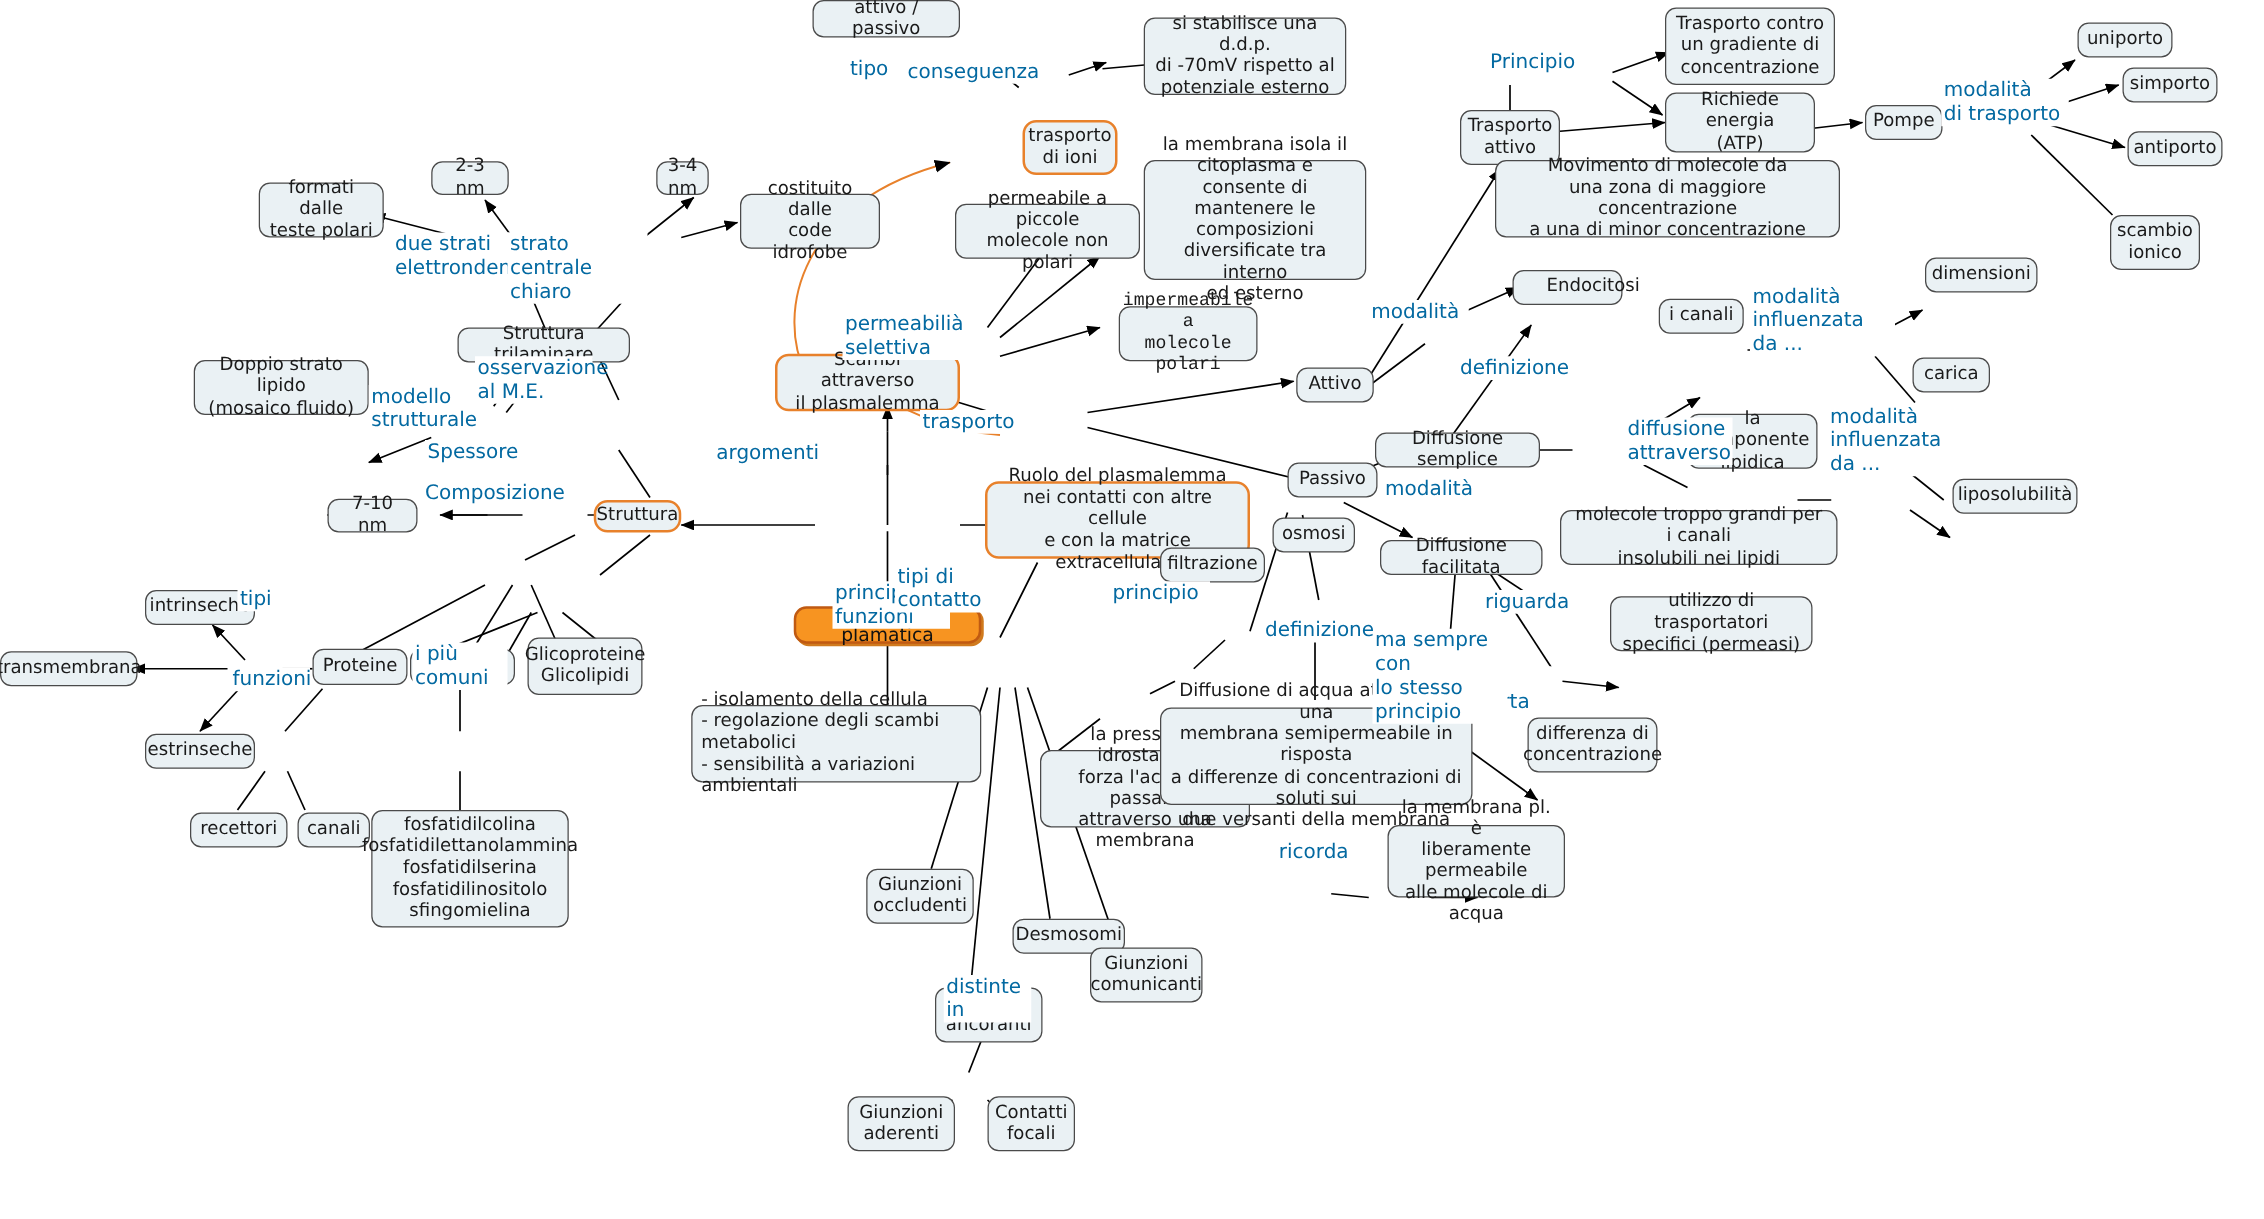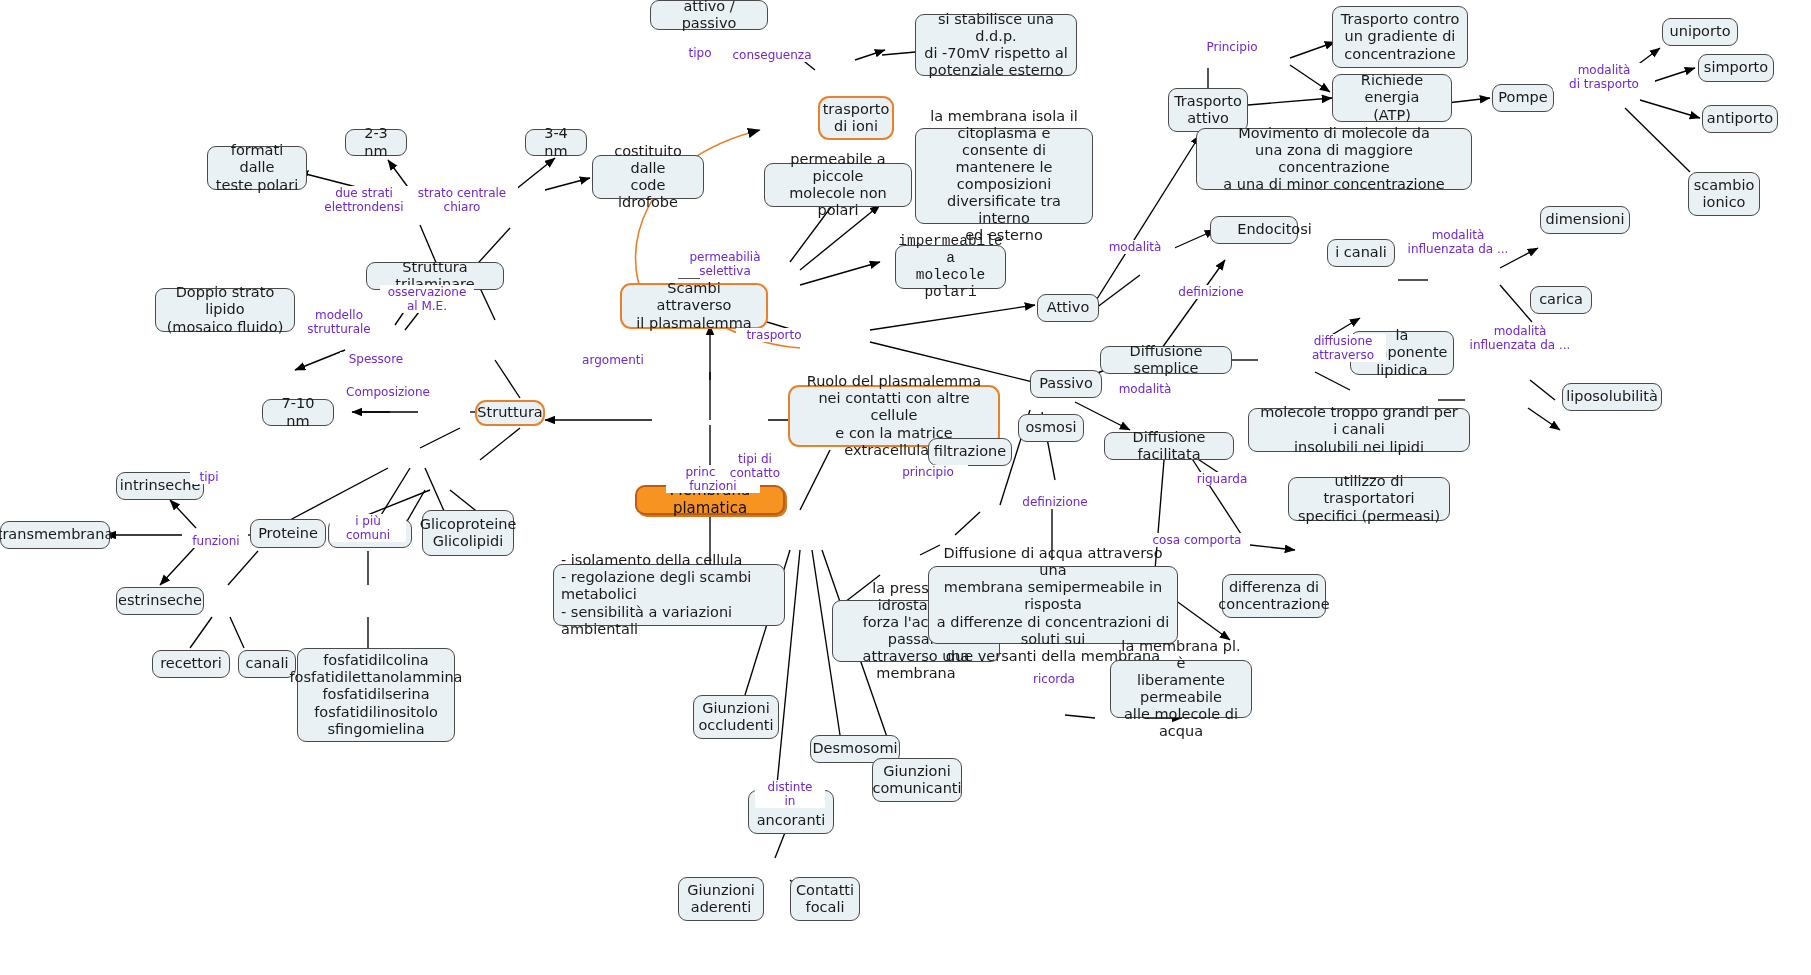--- a/index.html
+++ b/index.html
@@ -48,23 +48,23 @@
   .node.root {
     border: 2.5px solid #c05a12;
     border-radius: 10px;
     background: #f79421;
     color: #111111;
     font-size: 15px;
     box-shadow: 2px 2px 0 #d07a1e;
   }
   .link-label {
     position: absolute;
-    text-align: center;
-    color: #6d28d9;
-    font-size: 12px;
+    text-align: left;
+    color: #0369a1;
+    font-size: 16px;
     line-height: 1.18;
     white-space: pre-line;
     background: #ffffff;
     padding: 0 2px;
     z-index: 4;
   }
 </style>
 </head>
 <body>
 
@@ -218,21 +218,21 @@
 mantenere le composizioni
 diversificate tra interno
 ed esterno</div>
   <div class="node" style="left:764px; top:163px; width:148px; height:44px;">permeabile a piccole
 molecole non polari</div>
   <div class="node" style="left:895px; top:245px; width:111px; height:44px;font-family:Liberation Mono, monospace;">impermeabile a
 molecole polari</div>
 
   <div class="node" style="left:366px; top:262px; width:138px; height:28px;">Struttura trilaminare</div>
   <div class="node" style="left:345px; top:129px; width:62px; height:27px;">2-3 nm</div>
-  <div class="node" style="left:525px; top:129px; width:62px; height:27px;">3-4 nm</div>
+  <div class="node" style="left:525px; top:129px; width:42px; height:27px;">3-4 nm</div>
   <div class="node" style="left:207px; top:146px; width:100px; height:44px;">formati dalle
 teste polari</div>
   <div class="node" style="left:592px; top:155px; width:112px; height:44px;">costituito dalle
 code idrofobe</div>
   <div class="node" style="left:155px; top:288px; width:140px; height:44px;">Doppio strato lipido
 (mosaico fluido)</div>
   <div class="node" style="left:262px; top:399px; width:72px; height:27px;">7-10 nm</div>
 
   <div class="node" style="left:250px; top:519px; width:76px; height:29px;">Proteine</div>
   <div class="node" style="left:328px; top:519px; width:84px; height:29px;">Fosfolipidi</div>
@@ -350,17 +350,19 @@
   <div class="link-label" style="left:1106px; top:382px; width:74px;">modalità</div>
   <div class="link-label" style="left:1166px; top:285px; width:86px;">definizione</div>
   <div class="link-label" style="left:1252px; top:334px; width:82px;margin-left:48px;">diffusione
 attraverso</div>
   <div class="link-label" style="left:1400px; top:228px; width:112px;">modalità
 influenzata da ...</div>
   <div class="link-label" style="left:1462px; top:324px; width:112px;">modalità
 influenzata da ...</div>
   <div class="link-label" style="left:1186px; top:472px; width:68px;">riguarda</div>
   <div class="link-label" style="left:1145px; top:533px; width:100px;">cosa comporta</div>
+  <div class="link-label" style="left:1098px; top:503px; width:104px;">ma sempre con
+lo stesso principio</div>
   <div class="link-label" style="left:888px; top:465px; width:76px;">principio</div>
   <div class="link-label" style="left:1010px; top:495px; width:86px;">definizione</div>
   <div class="link-label" style="left:1021px; top:672px; width:62px;">ricorda</div>
 
 </div>
 
 </body></html>

